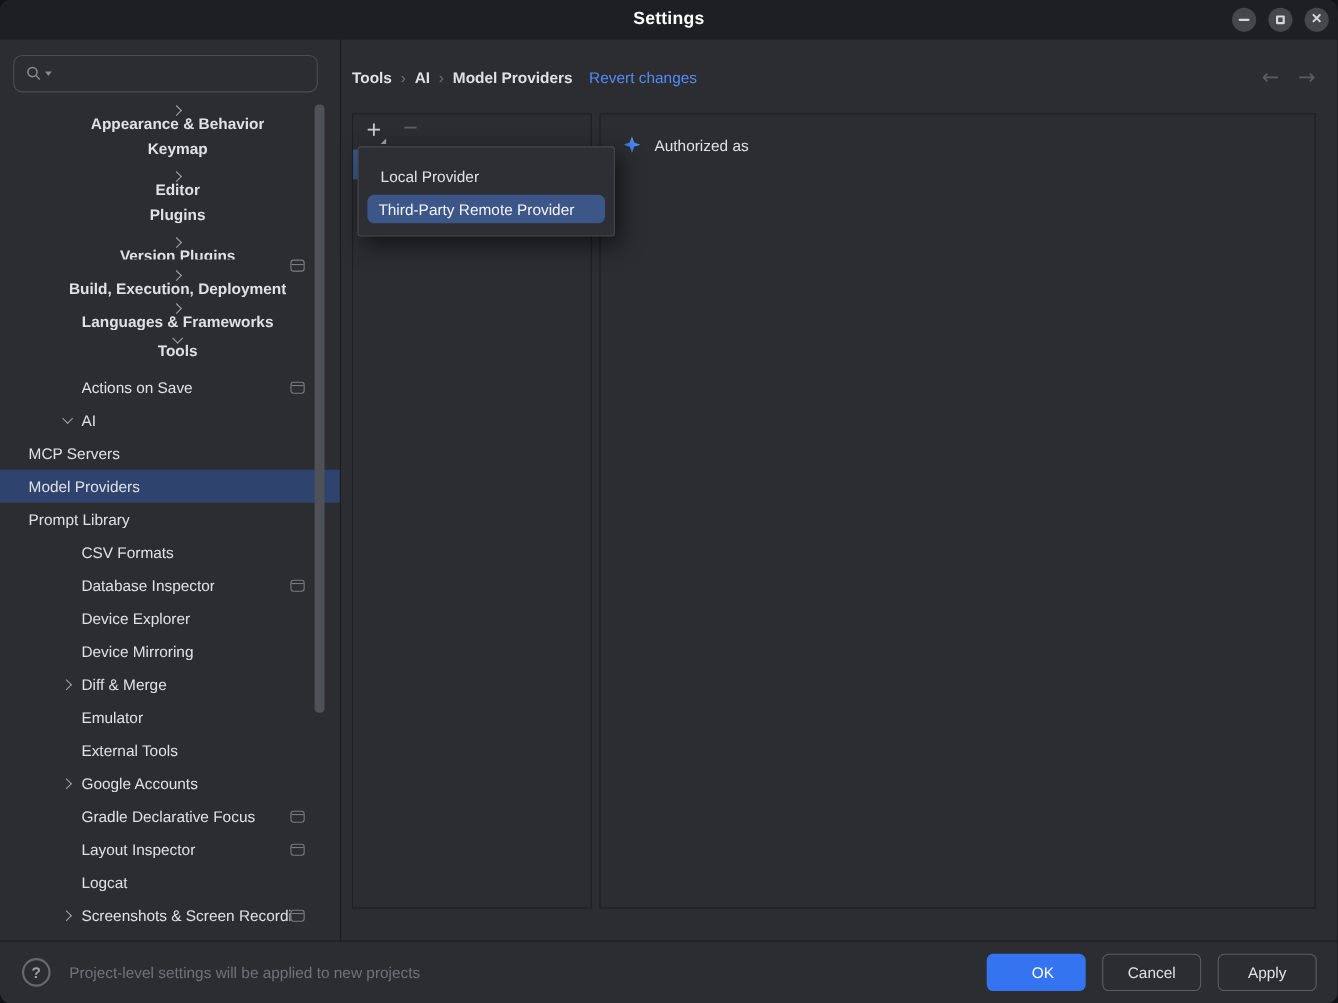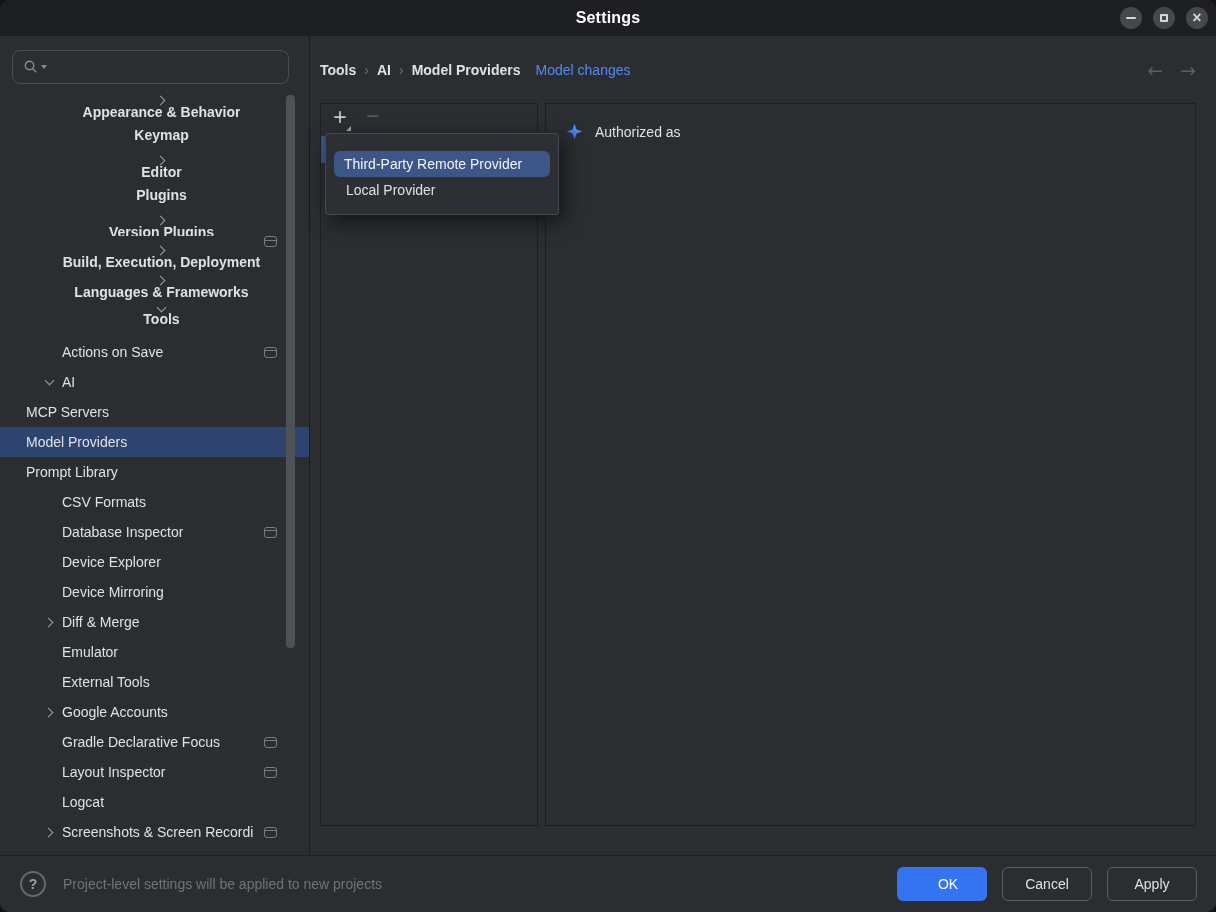--- a/index.html
+++ b/index.html
@@ -21,21 +21,21 @@
   .body{display:flex;height:819px;}
   
   .sidebar{width:310px;min-width:310px;border-right:1px solid #1a1b1e;position:relative;overflow:hidden;}
   .search-row{padding:14px 0 0 12px;}
   .search-box{width:277px;height:34px;border:1px solid #4a4d51;border-radius:8px;display:flex;align-items:center;padding:0 8px 0 10px;background:transparent;}
   .search-box input{flex:1;background:transparent;border:none;outline:none;color:#dfe1e5;font-family:"Liberation Sans",sans-serif;font-size:14px;min-width:0;}
   .search-caret{width:0;height:0;border-left:3.5px solid transparent;border-right:3.5px solid transparent;border-top:4px solid #868a91;margin-left:2px;}
   .tree{margin-top:13px;}
   .row{height:30px;display:flex;align-items:center;font-size:14px;white-space:nowrap;cursor:default;}
   .row.lvl1{padding-left:14px;font-weight:bold;flex-direction:column;}
-  .row.lvl2{padding-left:36px;}
+  .row.lvl2{padding-left:36px;margin-left:12px;}
   .row.lvl3{}
   .row.selected{background:#2e436e;}
   .chev-box{width:26px;min-width:26px;display:flex;align-items:center;justify-content:center;}
   .chev{width:7px;height:7px;border-right:1.6px solid #9da0a8;border-bottom:1.6px solid #9da0a8;}
   .chev.r{transform:rotate(-45deg);margin-left:-2px;}
   .chev.d{transform:rotate(45deg);margin-top:-3px;}
   .lbl{overflow:hidden;min-width:0;}
   .winicon{margin-left:auto;margin-right:32px;width:13px;height:11px;border:1px solid #787b80;border-radius:3px;position:relative;flex-shrink:0;}
   .winicon::after{content:"";position:absolute;left:0;right:0;top:2.5px;border-top:1px solid #787b80;}
   .scroll-thumb{position:absolute;top:59px;right:14px;width:9px;height:553px;background:#4e5156;border-radius:4px;}
@@ -232,21 +232,21 @@
       <div class="scroll-thumb"></div>
     </div>
 
     <div class="main">
       <div class="crumbs">
         <span class="crumb">Tools</span>
         <span class="sep">›</span>
         <span class="crumb">AI</span>
         <span class="sep">›</span>
         <span class="crumb">Model Providers</span>
-        <span class="revert">Model changes</span>
+        <span class="revert">Revert changes</span>
         <span class="nav-arrows">
           <span>←</span>
           <span>→</span>
         </span>
       </div>
 
       <div class="panel list">
         <div class="toolbar">
           <span class="tb-plus"><span>+</span><span class="plus-caret"></span></span>
           <span class="tb-minus"><span>−</span></span>
@@ -264,22 +264,22 @@
             </defs>
             <path d="M8 0.8 L9.9 6.1 L15.2 8 L9.9 9.9 L8 15.2 L6.1 9.9 L0.8 8 L6.1 6.1 Z" fill="url(#sparkg)"></path>
           </svg>
           <span>Authorized as</span>
         </div>
       </div>
 
       <div class="sel-strip"></div>
 
       <div class="popup">
+        <div class="popup-item">Local Provider</div>
         <div class="popup-item selected">Third-Party Remote Provider</div>
-        <div class="popup-item">Local Provider</div>
       </div>
     </div>
   </div>
 
   <div class="footer">
     <span class="help">
         <span>?</span>
       </span>
     <span class="status">Project-level settings will be applied to new projects</span>
     <div class="btns">

